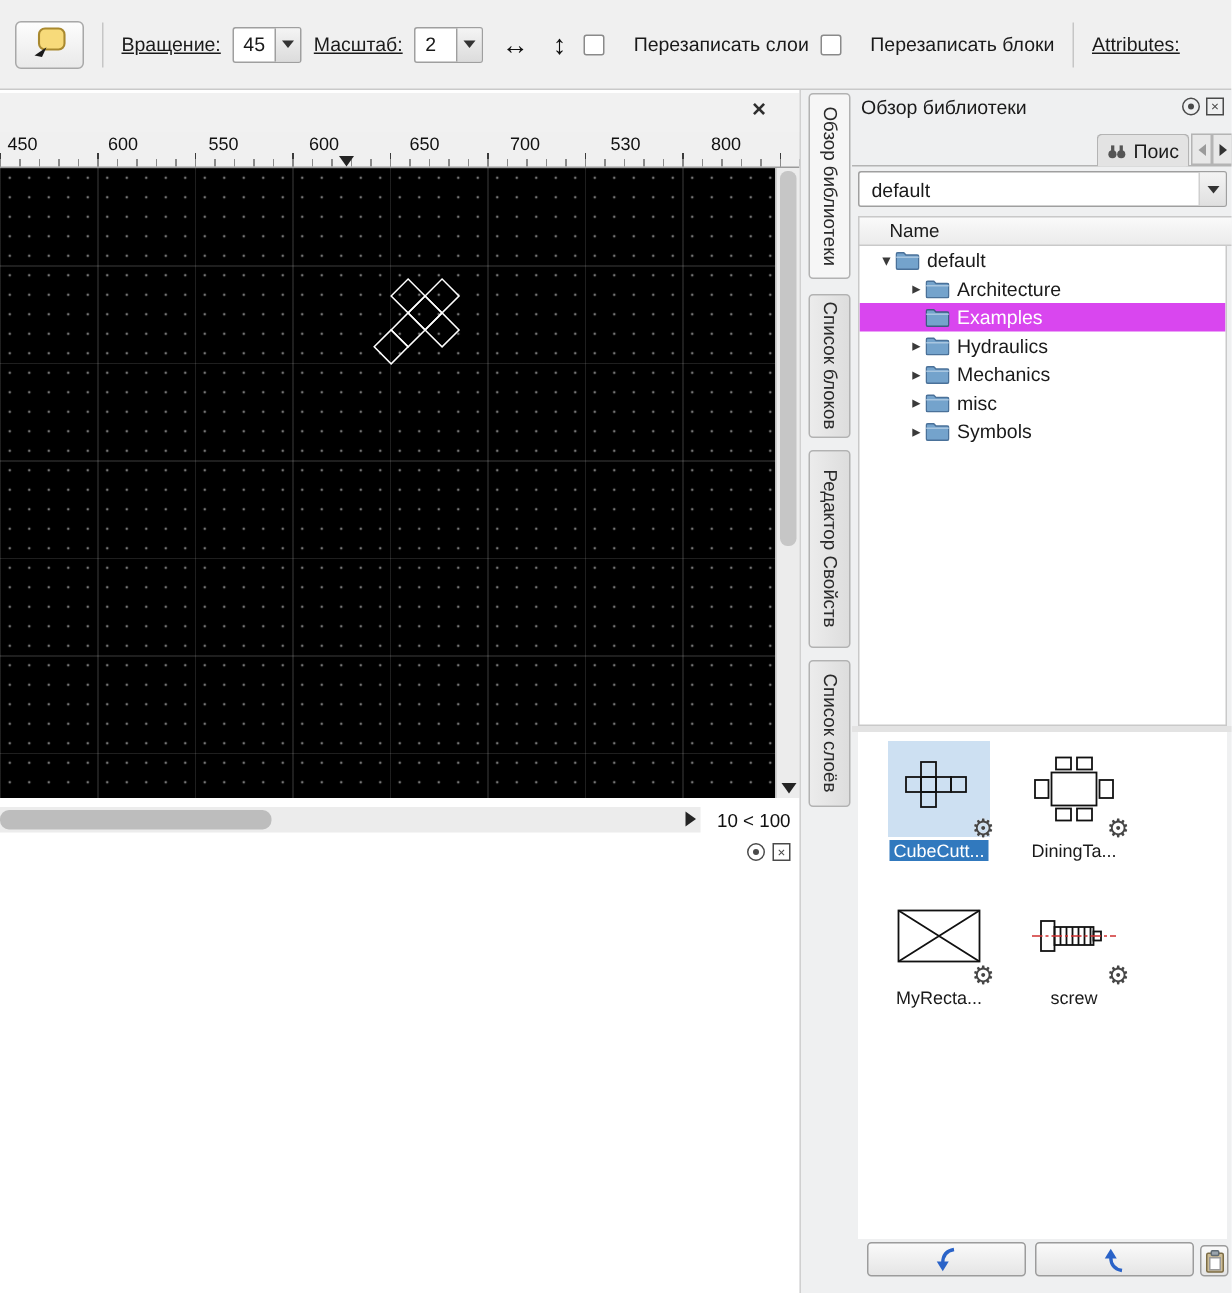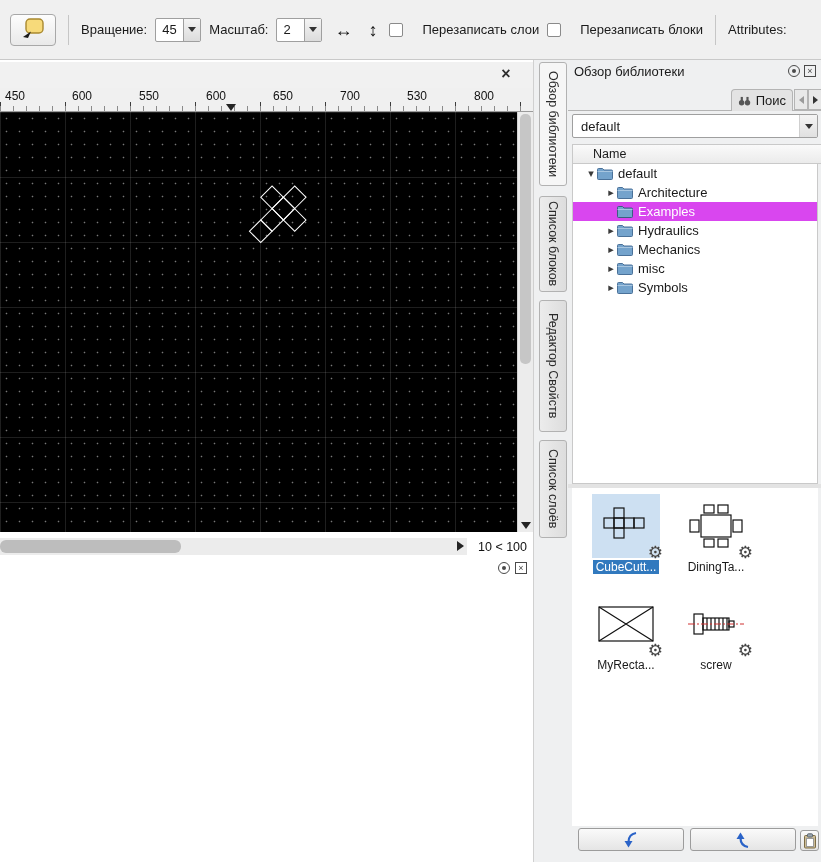--- a/index.html
+++ b/index.html
@@ -28,21 +28,21 @@
     width:17px; background:linear-gradient(#f4f4f4,#dcdcdc); border-left:1px solid #9f9f9f;
     display:flex; align-items:center; justify-content:center;
   }
   .tri { width:0; height:0; }
   .tri.down-sm { border-left:4px solid transparent; border-right:4px solid transparent; border-top:5px solid #333; }
   .tri.down-bk { border-left:5px solid transparent; border-right:5px solid transparent; border-top:7px solid #242424; }
   .tri.right-bk { border-top:5px solid transparent; border-bottom:5px solid transparent; border-left:7px solid #242424; }
   .flat-arrow { font-size:18px; font-weight:bold; color:#111; padding:0 4px; line-height:1; }
   .cbgroup { display:flex; align-items:center; gap:19px; }
   .cb { width:14px; height:14px; border:1px solid #8a8a8a; border-radius:2px; background:#fff; }
-  .tlabel-static { color:#1a1a1a; }
+  .tlabel-static { color:#1a1a1a;text-decoration:underline; }
 
   
   .mdi { position:absolute; left:0; top:60px; width:533px; height:802px; background:#ffffff; }
   .dw-header { position:absolute; left:0; top:2px; width:533px; height:26px; background:#f1f1f1; }
   .dw-close {
     position:absolute; right:18px; top:3px; width:18px; height:18px;
     display:flex; align-items:center; justify-content:center;
     font-size:16px; font-weight:bold; color:#2e2e2e;
   }
   .ruler {

